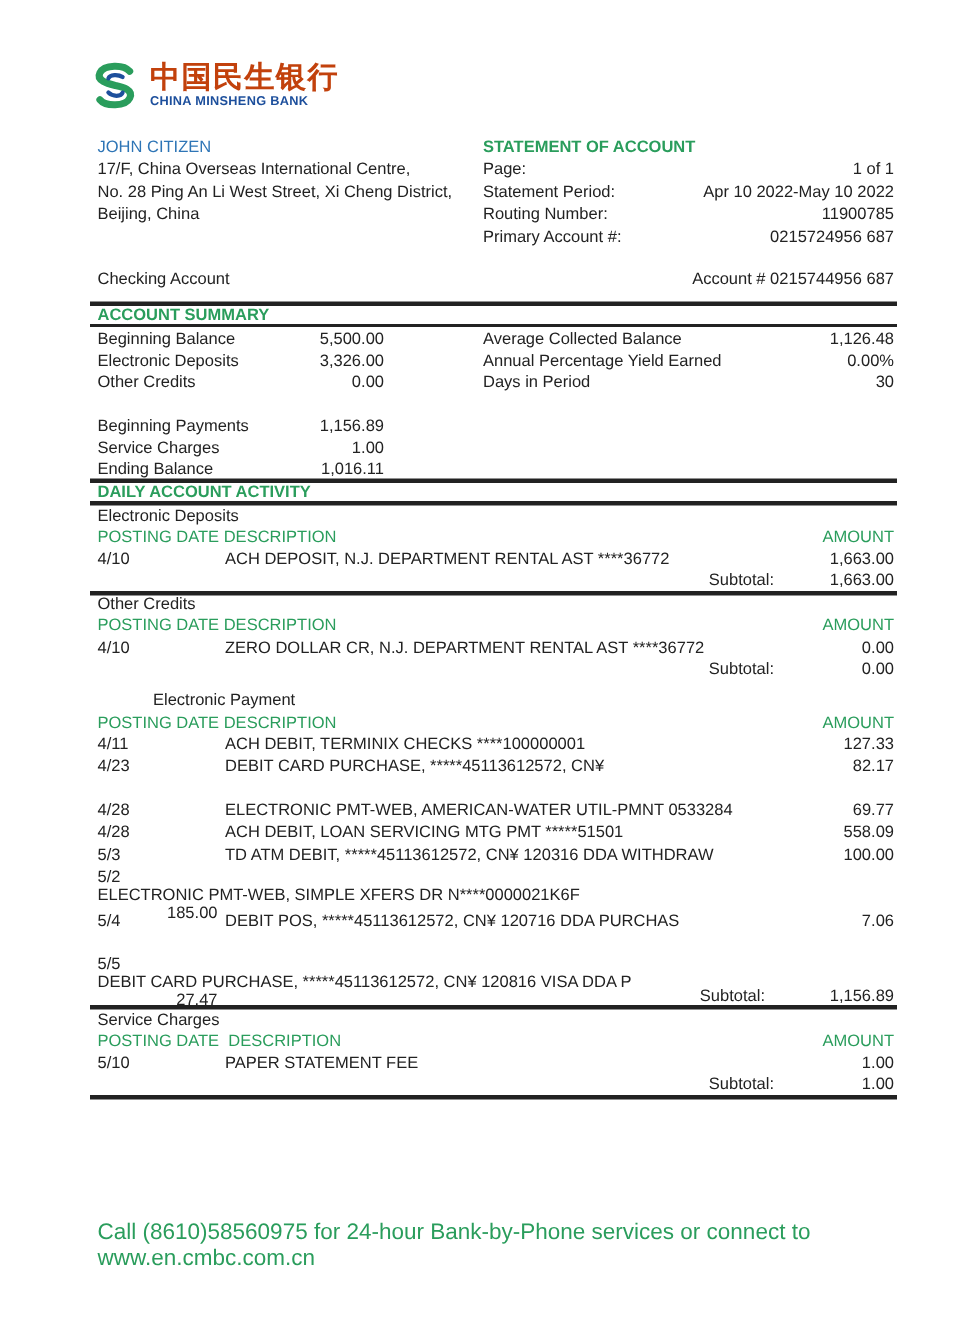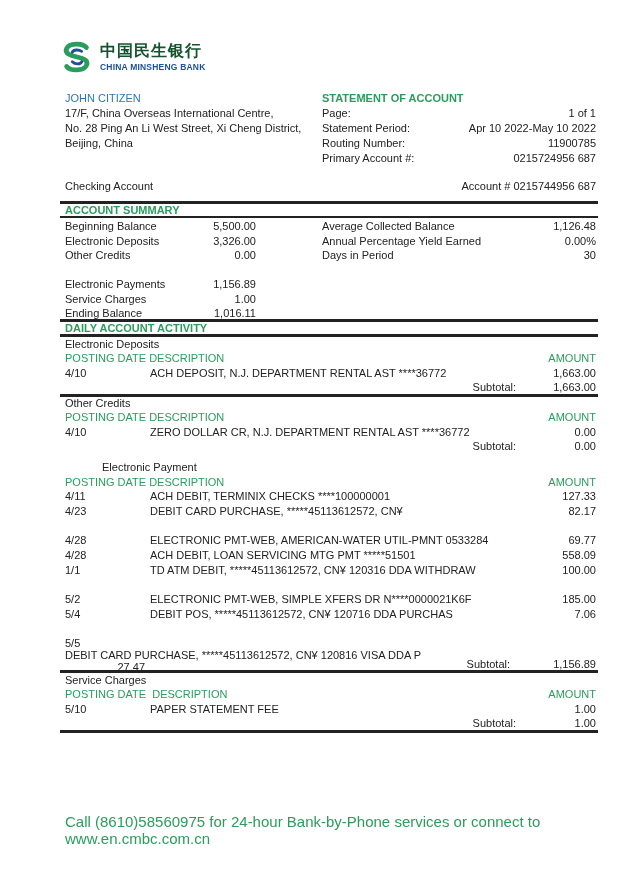--- a/index.html
+++ b/index.html
@@ -5,21 +5,21 @@
   * { box-sizing: border-box; margin: 0; padding: 0; }
   body {
     width: 640px; height: 886px; background: #ffffff;
     font-family: "Liberation Sans", sans-serif; color: #222;
     position: relative; overflow: hidden; font-size: 11px;
   }
   .abs { position: absolute; }
   .logo { left: 58px; top: 40px; display: flex; align-items: center; }
   .logo svg { width: 38px; height: 34px; }
   .logo-text { margin-left: 4px; }
-  .logo-cn { font-size: 16px; font-weight: bold; color: #14532d; letter-spacing: 1px; line-height: 20px; font-family: Liberation Mono, monospace; }
+  .logo-cn { font-size: 20px; font-weight: bold; color: #c2410c; letter-spacing: 1px; line-height: 20px; font-family: Liberation Sans, sans-serif; }
   .logo-en { font-size: 8.5px; font-weight: bold; color: #1d4f9c; line-height: 10px; letter-spacing: 0.2px; }
 
   .blue-head { color: #2e75b6; font-weight: normal; font-size: 11px; }
   .green-head { color: #2a9d5c; font-weight: bold; font-size: 11px; }
 
   .addr { left: 65px; top: 91px; width: 250px; line-height: 15px; }
   .stmt { left: 322px; top: 91px; width: 274px; line-height: 15px; }
   .kv { display: flex; justify-content: space-between; }
 
   .acct-row { left: 65px; top: 180px; width: 531px; display: flex; justify-content: space-between; }
@@ -115,21 +115,21 @@
       <span>Annual Percentage Yield Earned</span>
       <span>0.00%</span>
     </div>
   <div class="kv">
       <span>Days in Period</span>
       <span>30</span>
     </div>
 </div>
 <div class="abs summary-left2">
   <div class="kv">
-      <span>Electronic Payments</span>
+      <span>Beginning Payments</span>
       <span>1,156.89</span>
     </div>
   <div class="kv">
       <span>Service Charges</span>
       <span>1.00</span>
     </div>
   <div class="kv">
       <span>Ending Balance</span>
       <span>1,016.11</span>
     </div>
@@ -189,25 +189,25 @@
   <span class="date">4/28</span>
   <span class="desc">ELECTRONIC PMT-WEB, AMERICAN-WATER UTIL-PMNT 0533284</span>
   <span class="amt">69.77</span>
 </div>
 <div class="abs txrow" style="top:549px;">
   <span class="date">4/28</span>
   <span class="desc">ACH DEBIT, LOAN SERVICING MTG PMT *****51501</span>
   <span class="amt">558.09</span>
 </div>
 <div class="abs txrow" style="top:564px;">
-  <span class="date">1/1</span>
+  <span class="date">5/3</span>
   <span class="desc">TD ATM DEBIT, *****45113612572, CN¥ 120316 DDA WITHDRAW</span>
   <span class="amt">100.00</span>
 </div>
-<div class="abs txrow" style="top:593px;">
+<div class="abs txrow" style="top:579px;flex-direction:column;">
   <span class="date">5/2</span>
   <span class="desc">ELECTRONIC PMT-WEB, SIMPLE XFERS DR N****0000021K6F</span>
   <span class="amt">185.00</span>
 </div>
 <div class="abs txrow" style="top:608px;">
   <span class="date">5/4</span>
   <span class="desc">DEBIT POS, *****45113612572, CN¥ 120716 DDA PURCHAS</span>
   <span class="amt">7.06</span>
 </div>
 <div class="abs txrow" style="top:637px;flex-direction:column;">

